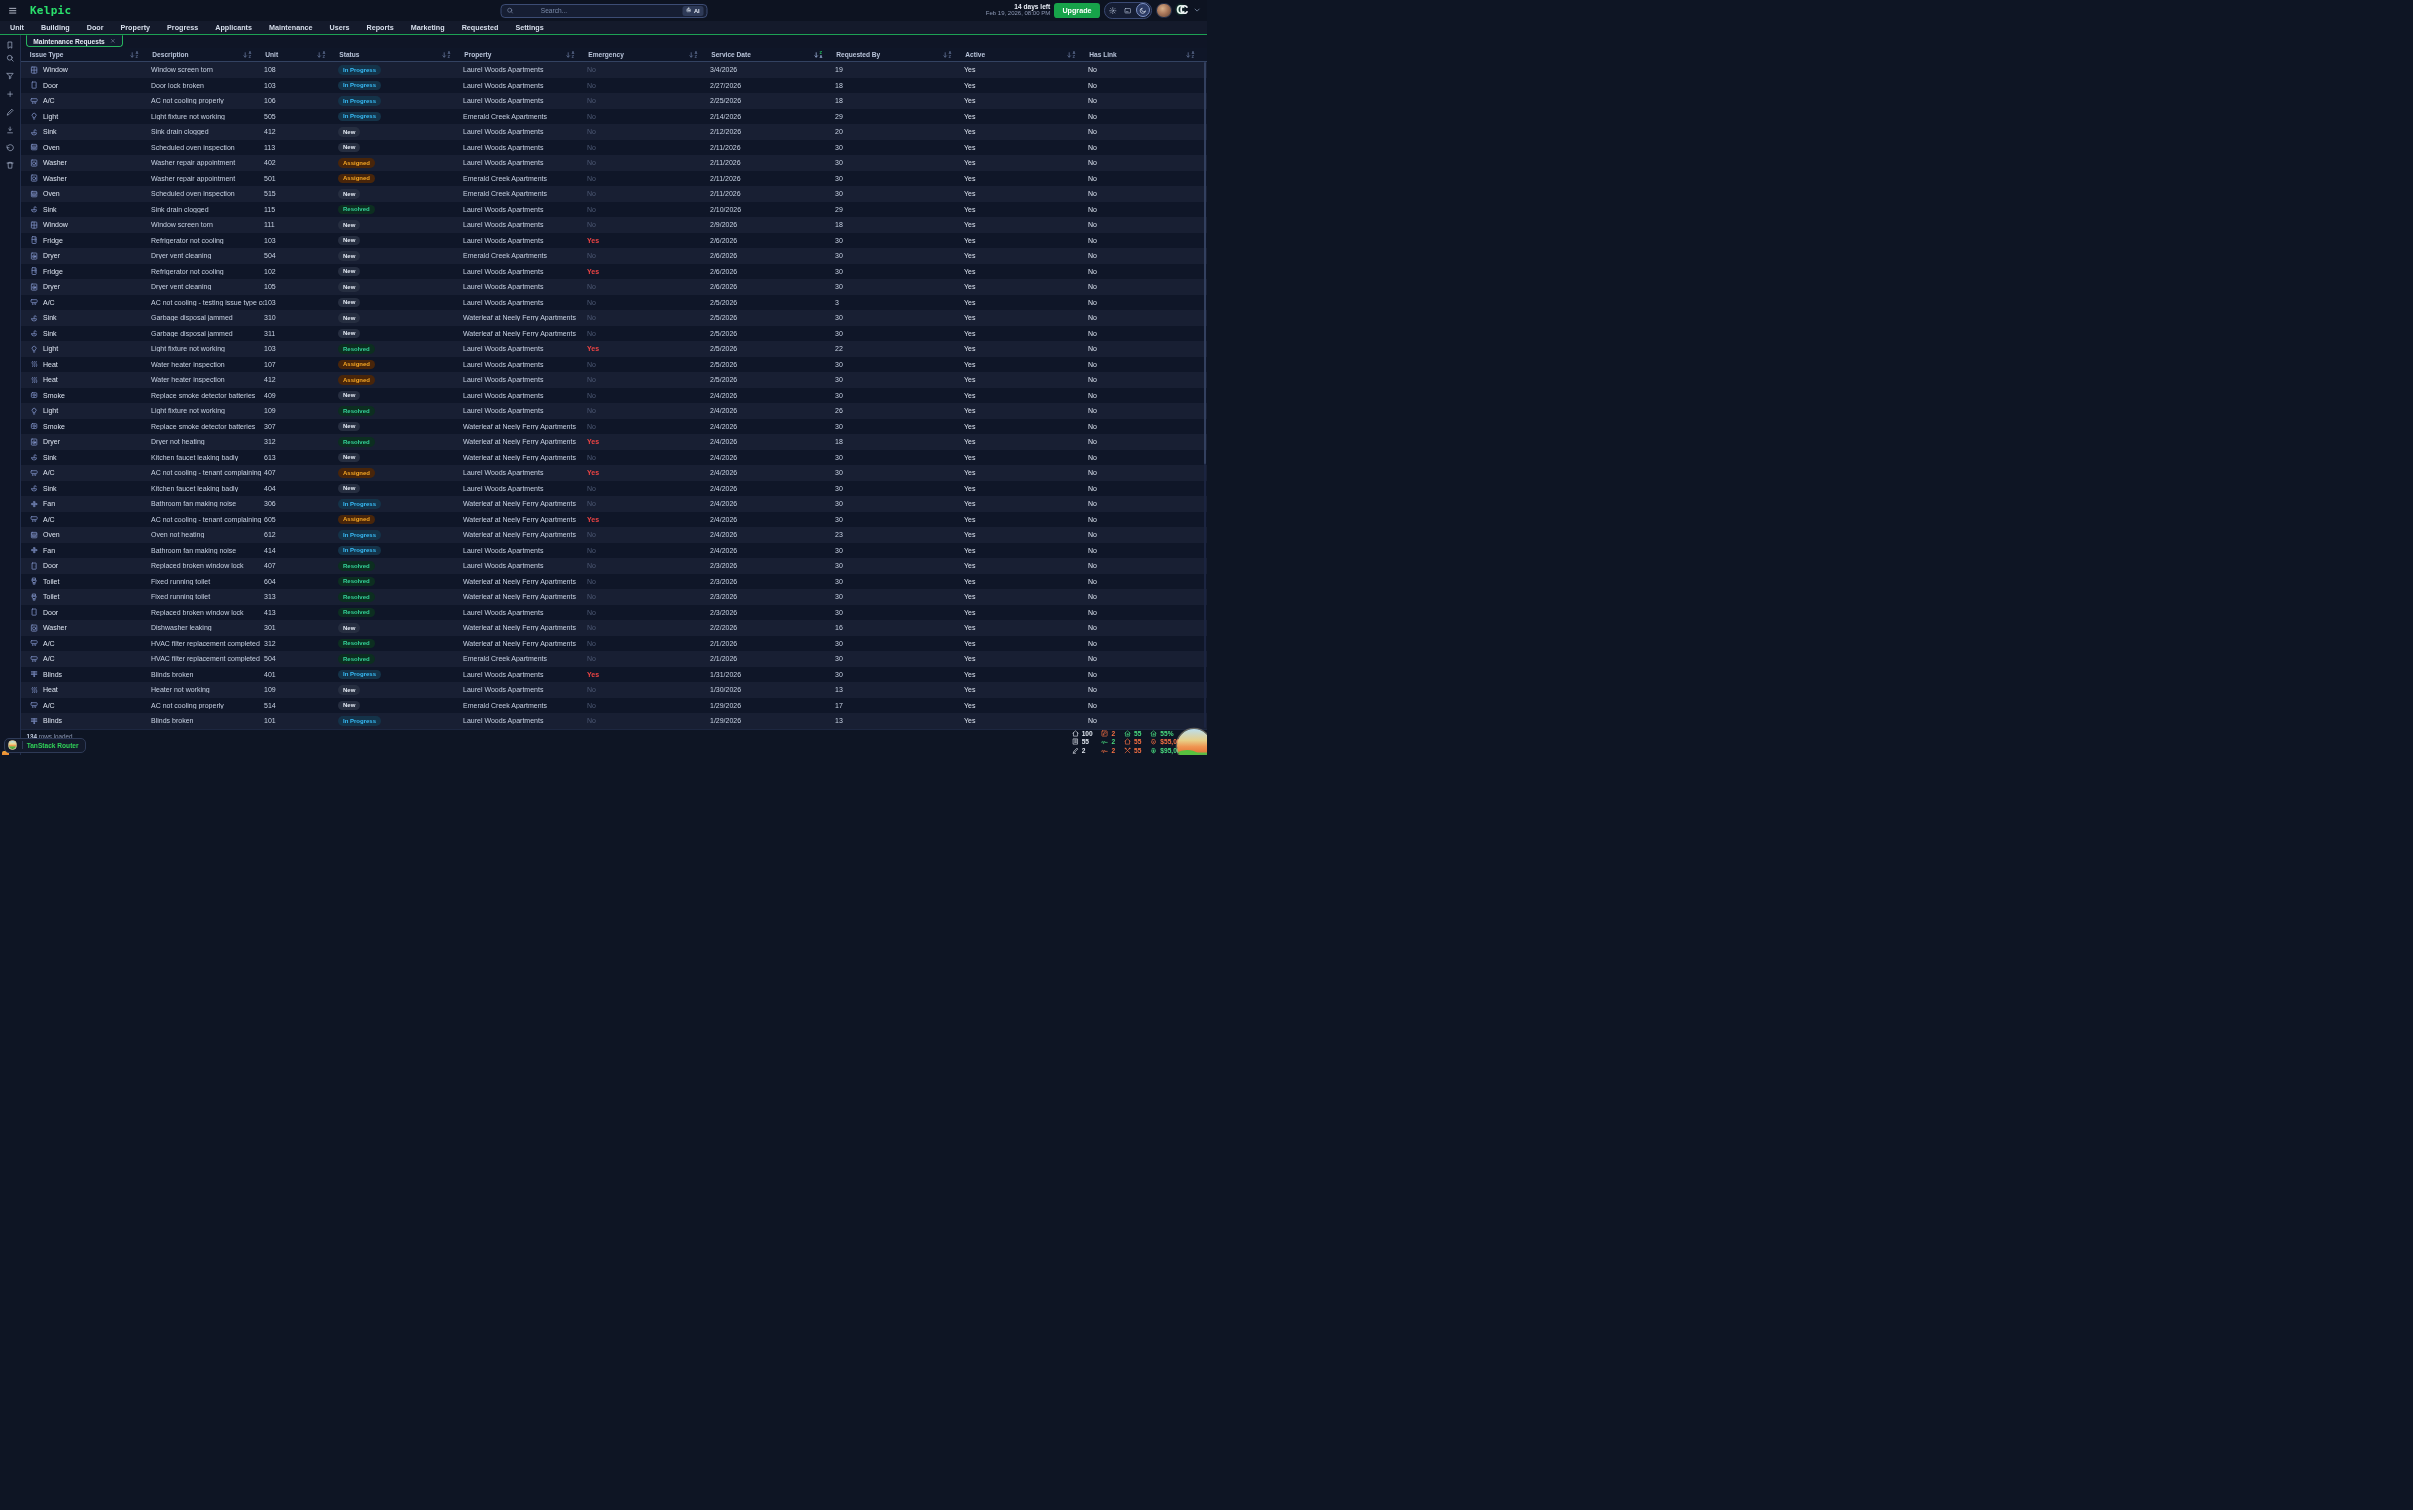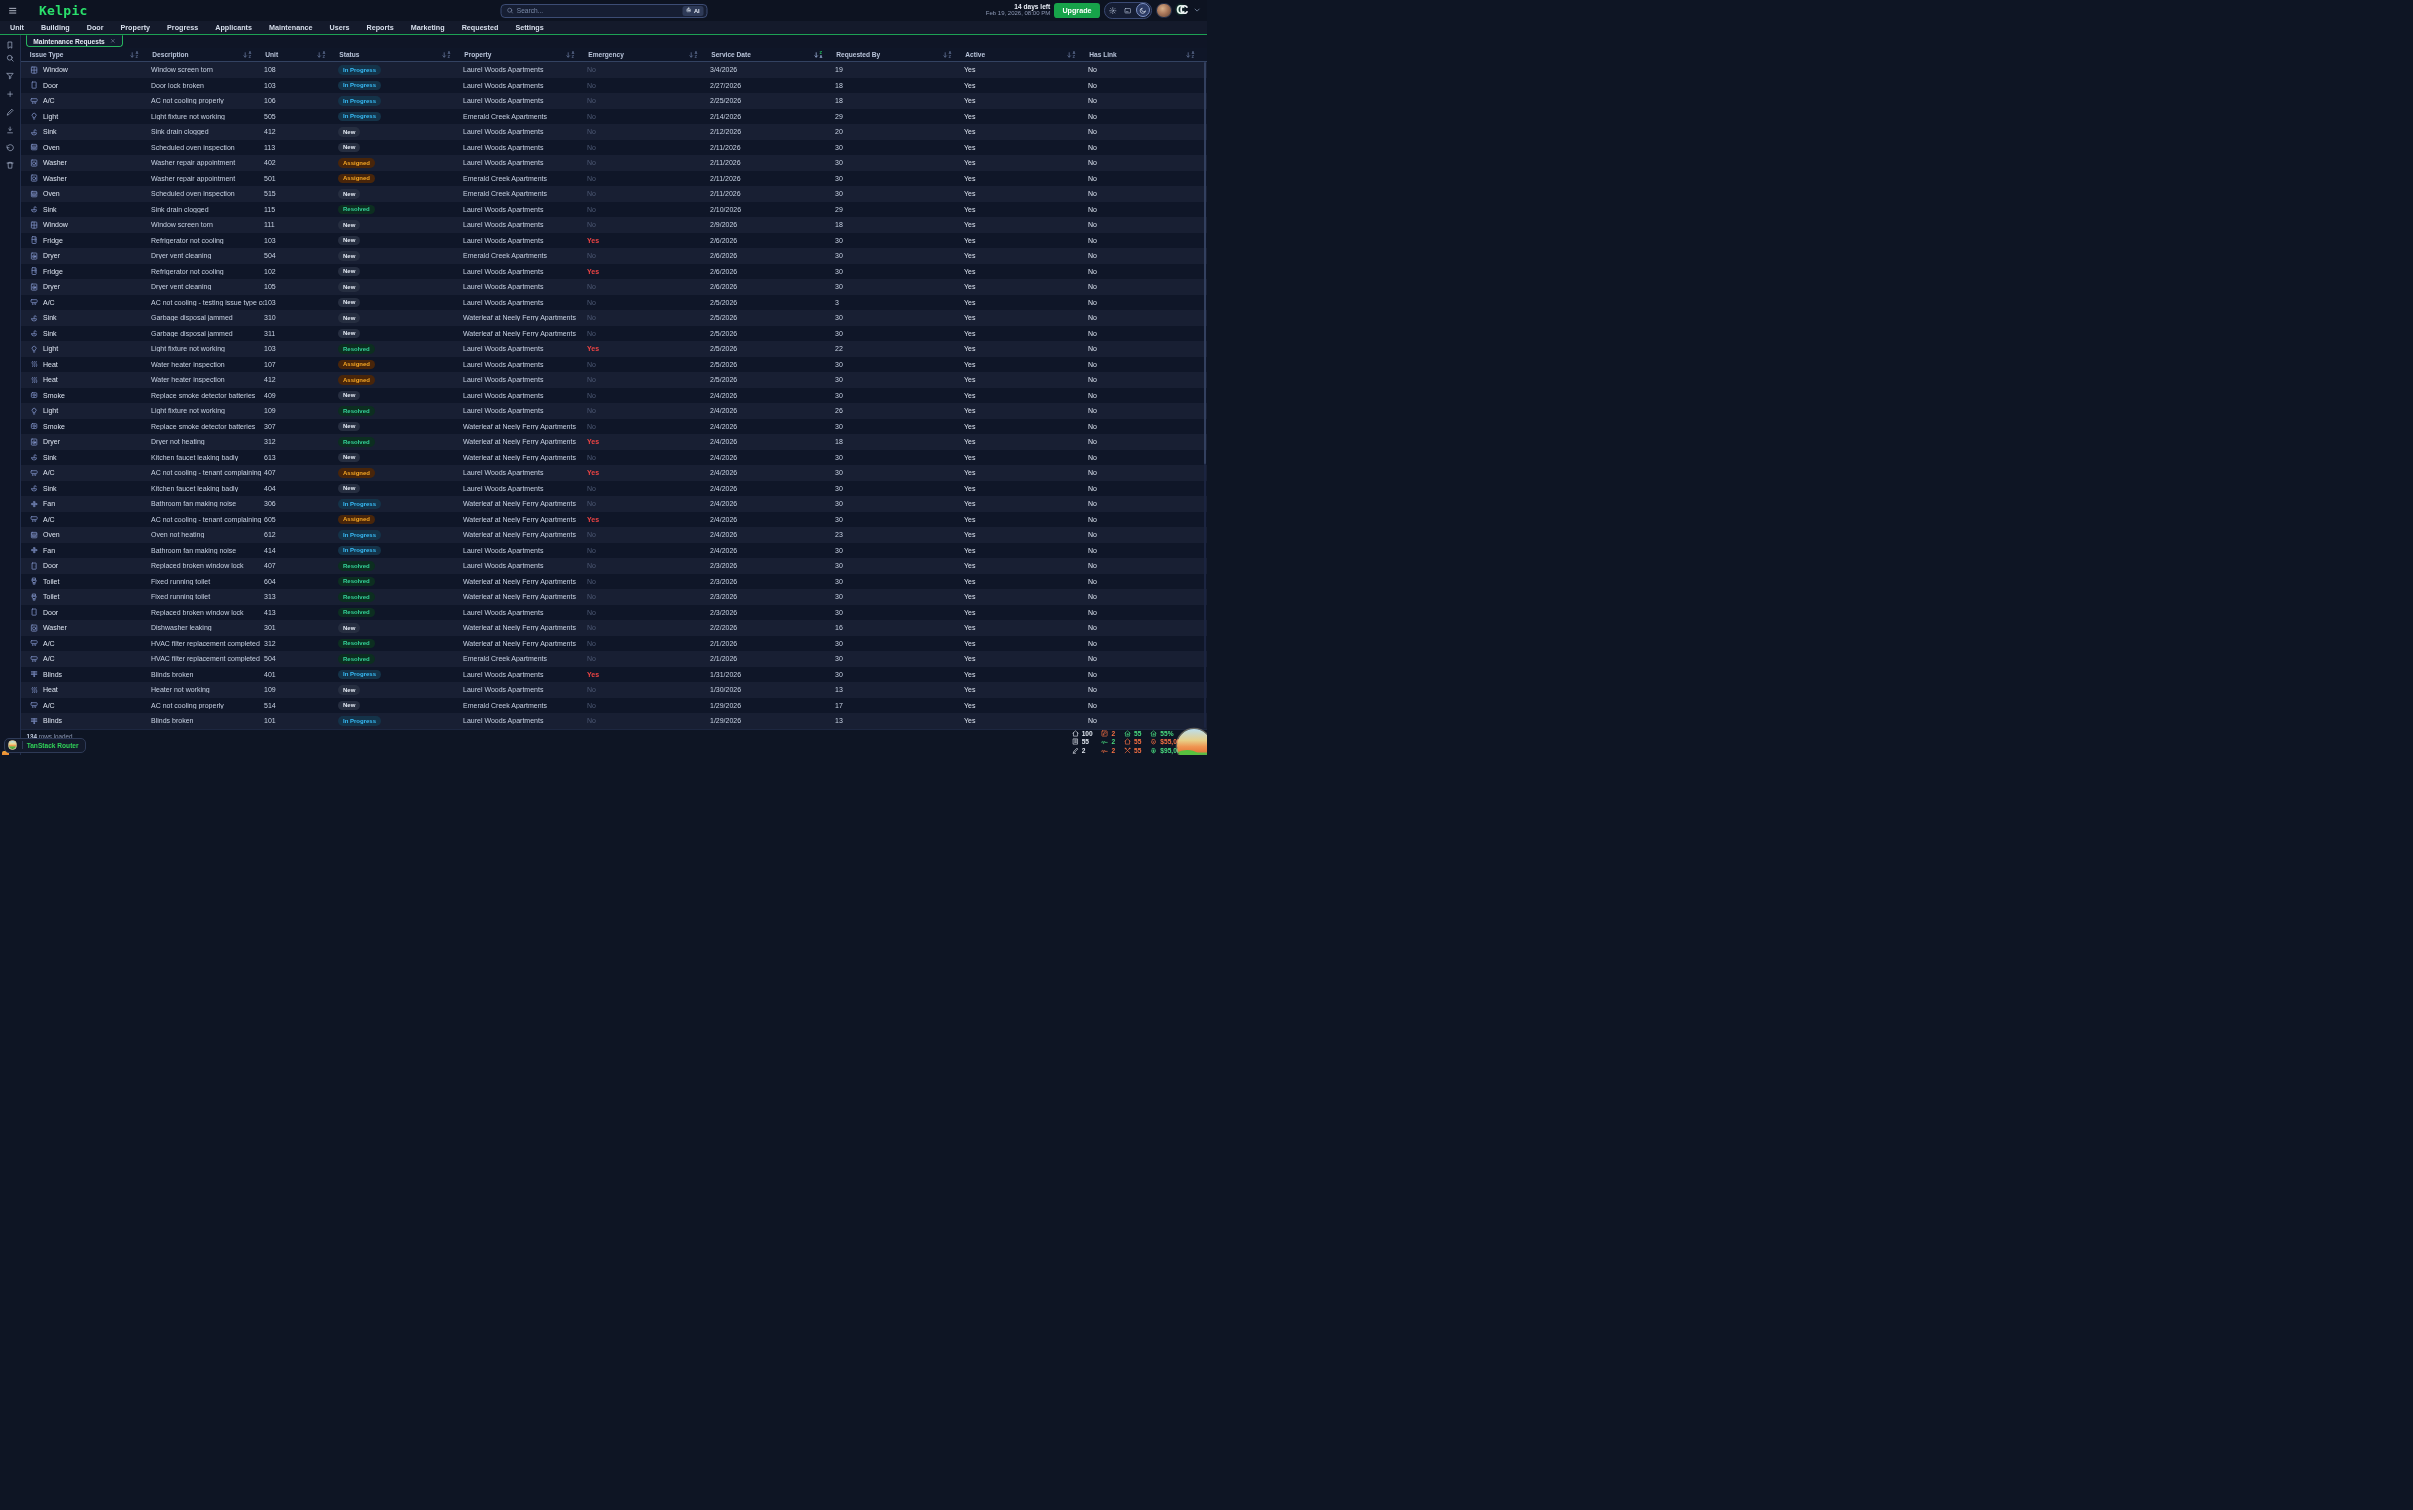--- a/index.html
+++ b/index.html
@@ -5,23 +5,23 @@
   * { margin:0; padding:0; box-sizing:border-box; }
   html,body { width:1207px; height:755px; overflow:hidden; background:#0e1524;
     font-family:"Liberation Sans", sans-serif; }
   svg { display:block; fill:none; stroke:currentColor; stroke-width:2; stroke-linecap:round; stroke-linejoin:round; }
   .app { position:relative; width:1207px; height:755px; background:#0e1524; }
 
   
   .topbar { height:21px; background:#0d1321; display:flex; align-items:center; position:relative; padding:0 6.3px; }
   .hamburger { width:12.6px; height:12.6px; color:#dfe6f2; display:flex; align-items:center; justify-content:center; cursor:pointer; }
   .hamburger svg { width:9.4px; height:9.4px; }
-  .logo { margin-left:20px; font-family:"DejaVu Sans Mono", monospace; font-weight:bold; font-size:13px; color:#2ae06c; letter-spacing:0.3px; }
+  .logo { margin-left:11px; font-family:"DejaVu Sans Mono", monospace; font-weight:bold; font-size:11px; color:#2ae06c; letter-spacing:0.3px; }
   .searchwrap { position:absolute; left:50%; transform:translateX(-50%); width:207px; height:14px;
-    background:#161e33; border:0.6px solid #3c4c74; border-radius:4.4px; display:flex; align-items:center; padding:0 2.5px 0 5px; }
+    background:#161e33; border:0.6px solid #3c4c74; border-radius:4.4px; display:flex; align-items:center; padding:0 2.5px 0 5px;gap:24px; }
   .searchwrap .sicon { width:7px; height:7px; color:#8b99b6; flex:0 0 auto; }
   .searchwrap input { flex:1; background:transparent; border:none; outline:none; color:#cdd7e8; font-size:6.6px; padding:0 3.8px; font-family:inherit; }
   .searchwrap input::placeholder { color:#7a8aa8; }
   .ai-chip { display:flex; align-items:center; gap:1.9px; background:#2e3a57; border-radius:2.5px; height:10px; padding:0 3.8px; color:#e3e9f4; font-size:5.7px; font-weight:bold; }
   .ai-chip svg { width:6.3px; height:6.3px; }
   .tb-right { margin-left:auto; display:flex; align-items:center; gap:4px; }
   .trial { text-align:right; line-height:7px; }
   .trial .t1 { font-size:6.6px; font-weight:bold; color:#e8edf6; }
   .trial .t2 { font-size:6px; color:#8d99b5; }
   .upgrade { background:#17a34a; color:#fff; border:none; height:15px; padding:0 8.2px; border-radius:3.1px; font-size:7.2px; font-weight:bold; font-family:inherit; cursor:pointer; }

